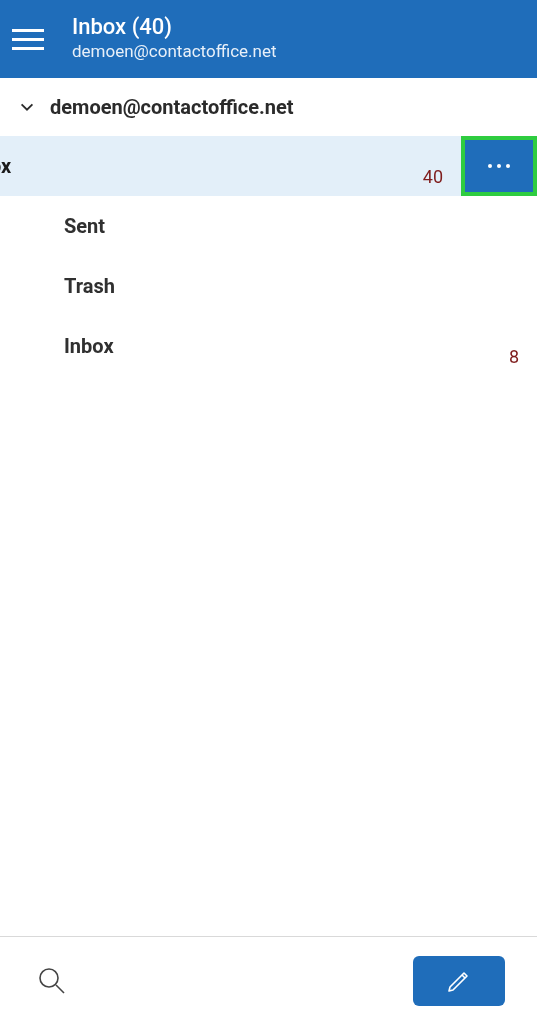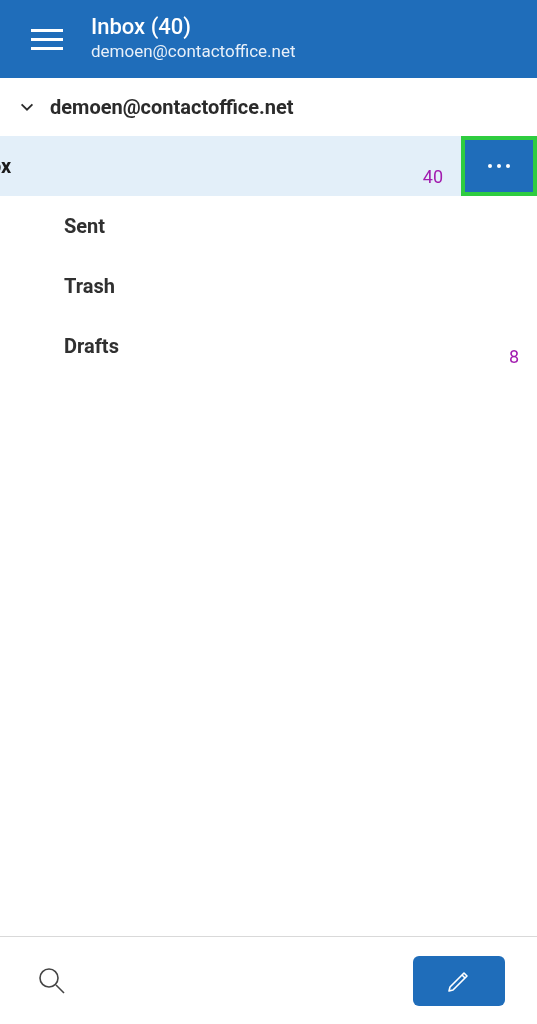--- a/index.html
+++ b/index.html
@@ -14,21 +14,21 @@
       display: flex;
       flex-direction: column;
       background: #ffffff;
       overflow: hidden;
     }
     .header {
       background: #1f6dba;
       height: 78px;
       display: flex;
       align-items: center;
-      padding: 0 31px;
+      padding: 0 12px;
       color: #ffffff;
     }
     .menu-button {
       width: 40px;
       height: 40px;
       display: flex;
       flex-direction: column;
       justify-content: center;
       gap: 6px;
       cursor: pointer;
@@ -100,21 +100,21 @@
       font-weight: 700;
       color: #1b1b1b;
       margin-left: -10px;
     }
     .folder-item:not(.selected) .folder-label {
       margin-left: 64px;
       font-weight: 700;
     }
     .folder-count {
       font-size: 18px;
-      color: #a21caf;
+      color: #7f1d1d;
       margin-right: 18px;
       margin-top: 20px;
     }
     .more-button {
       width: 76px;
       height: 60px;
       background: #1f6dba;
       border: 4px solid #2ecc40;
       display: flex;
       align-items: center;
@@ -195,21 +195,21 @@
       </div>
     </div>
   </div>
   <div class="folder-item">
     <div class="folder-label">Sent</div>
   </div>
   <div class="folder-item">
     <div class="folder-label">Trash</div>
   </div>
   <div class="folder-item">
-    <div class="folder-label">Drafts</div>
+    <div class="folder-label">Inbox</div>
     <div class="folder-count">8</div>
   </div>
 </div>
 
 <div class="bottom-bar">
   <div class="search-button">
     <svg width="30" height="30" viewBox="0 0 30 30">
       <circle cx="12" cy="12" r="9" fill="none" stroke="#444" stroke-width="1.6"></circle>
       <line x1="19" y1="19" x2="27" y2="27" stroke="#444" stroke-width="1.6"></line>
     </svg>

